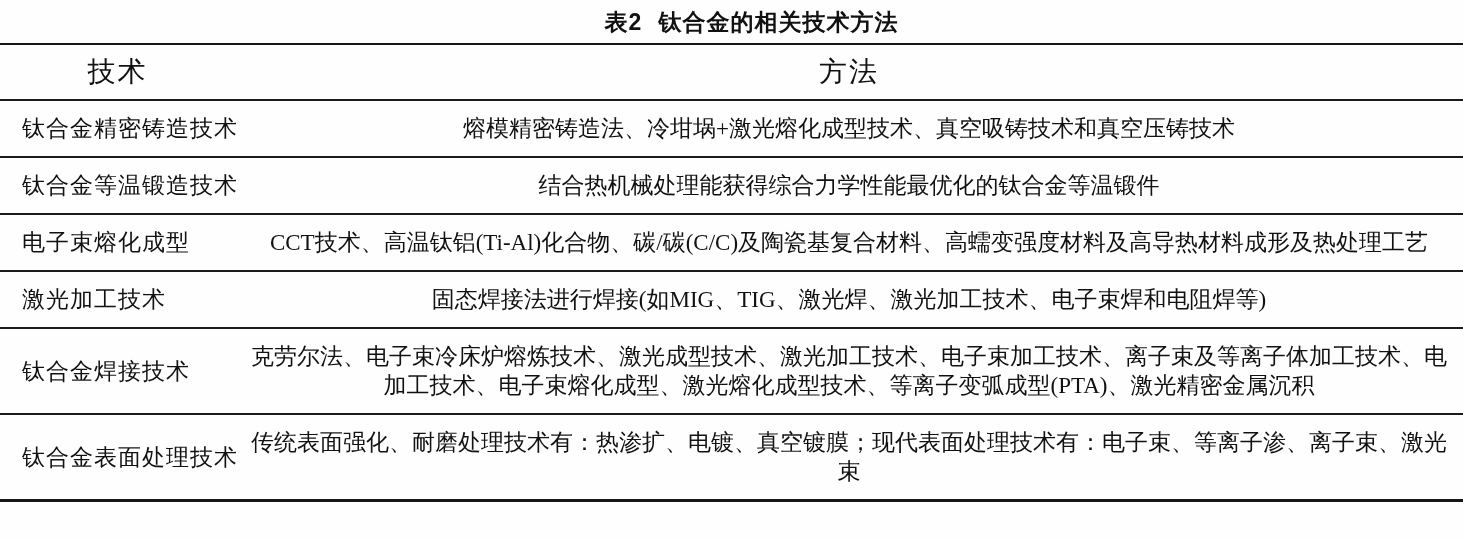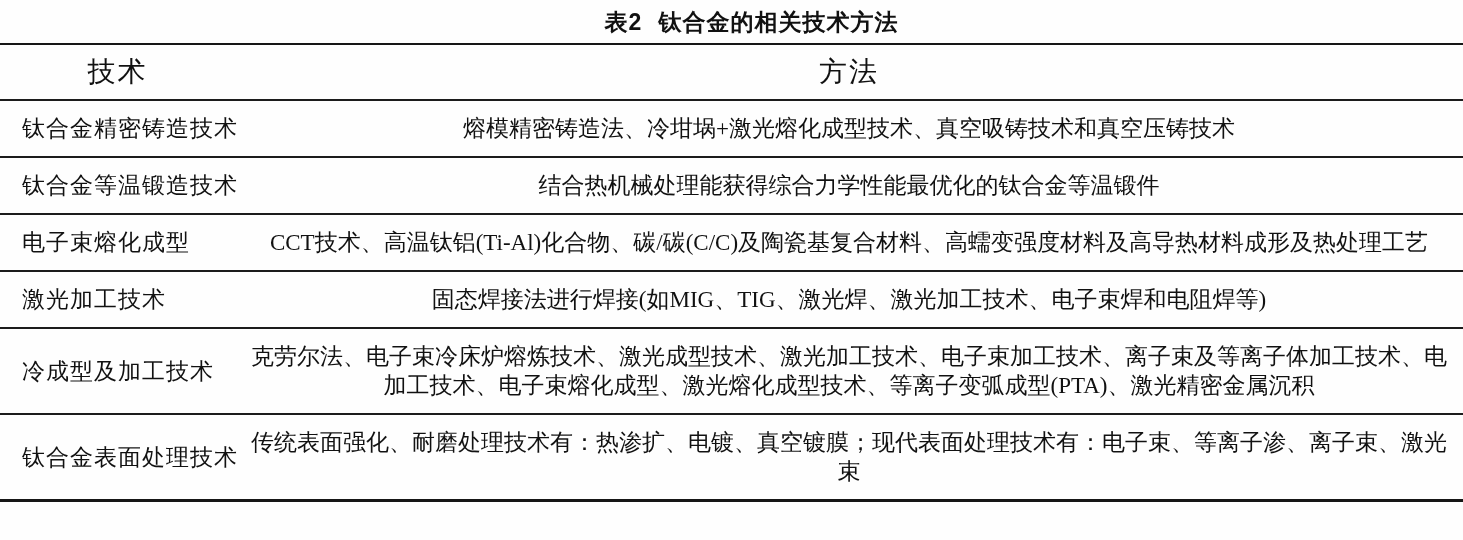--- a/index.html
+++ b/index.html
@@ -97,21 +97,21 @@
       </tr>
       <tr>
         <td class="tech-cell">电子束熔化成型</td>
         <td class="method-cell">CCT技术、高温钛铝(Ti-Al)化合物、碳/碳(C/C)及陶瓷基复合材料、高蠕变强度材料及高导热材料成形及热处理工艺</td>
       </tr>
       <tr>
         <td class="tech-cell">激光加工技术</td>
         <td class="method-cell">固态焊接法进行焊接(如MIG、TIG、激光焊、激光加工技术、电子束焊和电阻焊等)</td>
       </tr>
       <tr>
-        <td class="tech-cell">冷成型及加工技术</td>
+        <td class="tech-cell">钛合金焊接技术</td>
         <td class="method-cell">克劳尔法、电子束冷床炉熔炼技术、激光成型技术、激光加工技术、电子束加工技术、离子束及等离子体加工技术、电加工技术、电子束熔化成型、激光熔化成型技术、等离子变弧成型(PTA)、激光精密金属沉积</td>
       </tr>
       <tr>
         <td class="tech-cell">钛合金表面处理技术</td>
         <td class="method-cell">传统表面强化、耐磨处理技术有：热渗扩、电镀、真空镀膜；现代表面处理技术有：电子束、等离子渗、离子束、激光束</td>
       </tr>
     </tbody>
   </table>
 
 </div>

